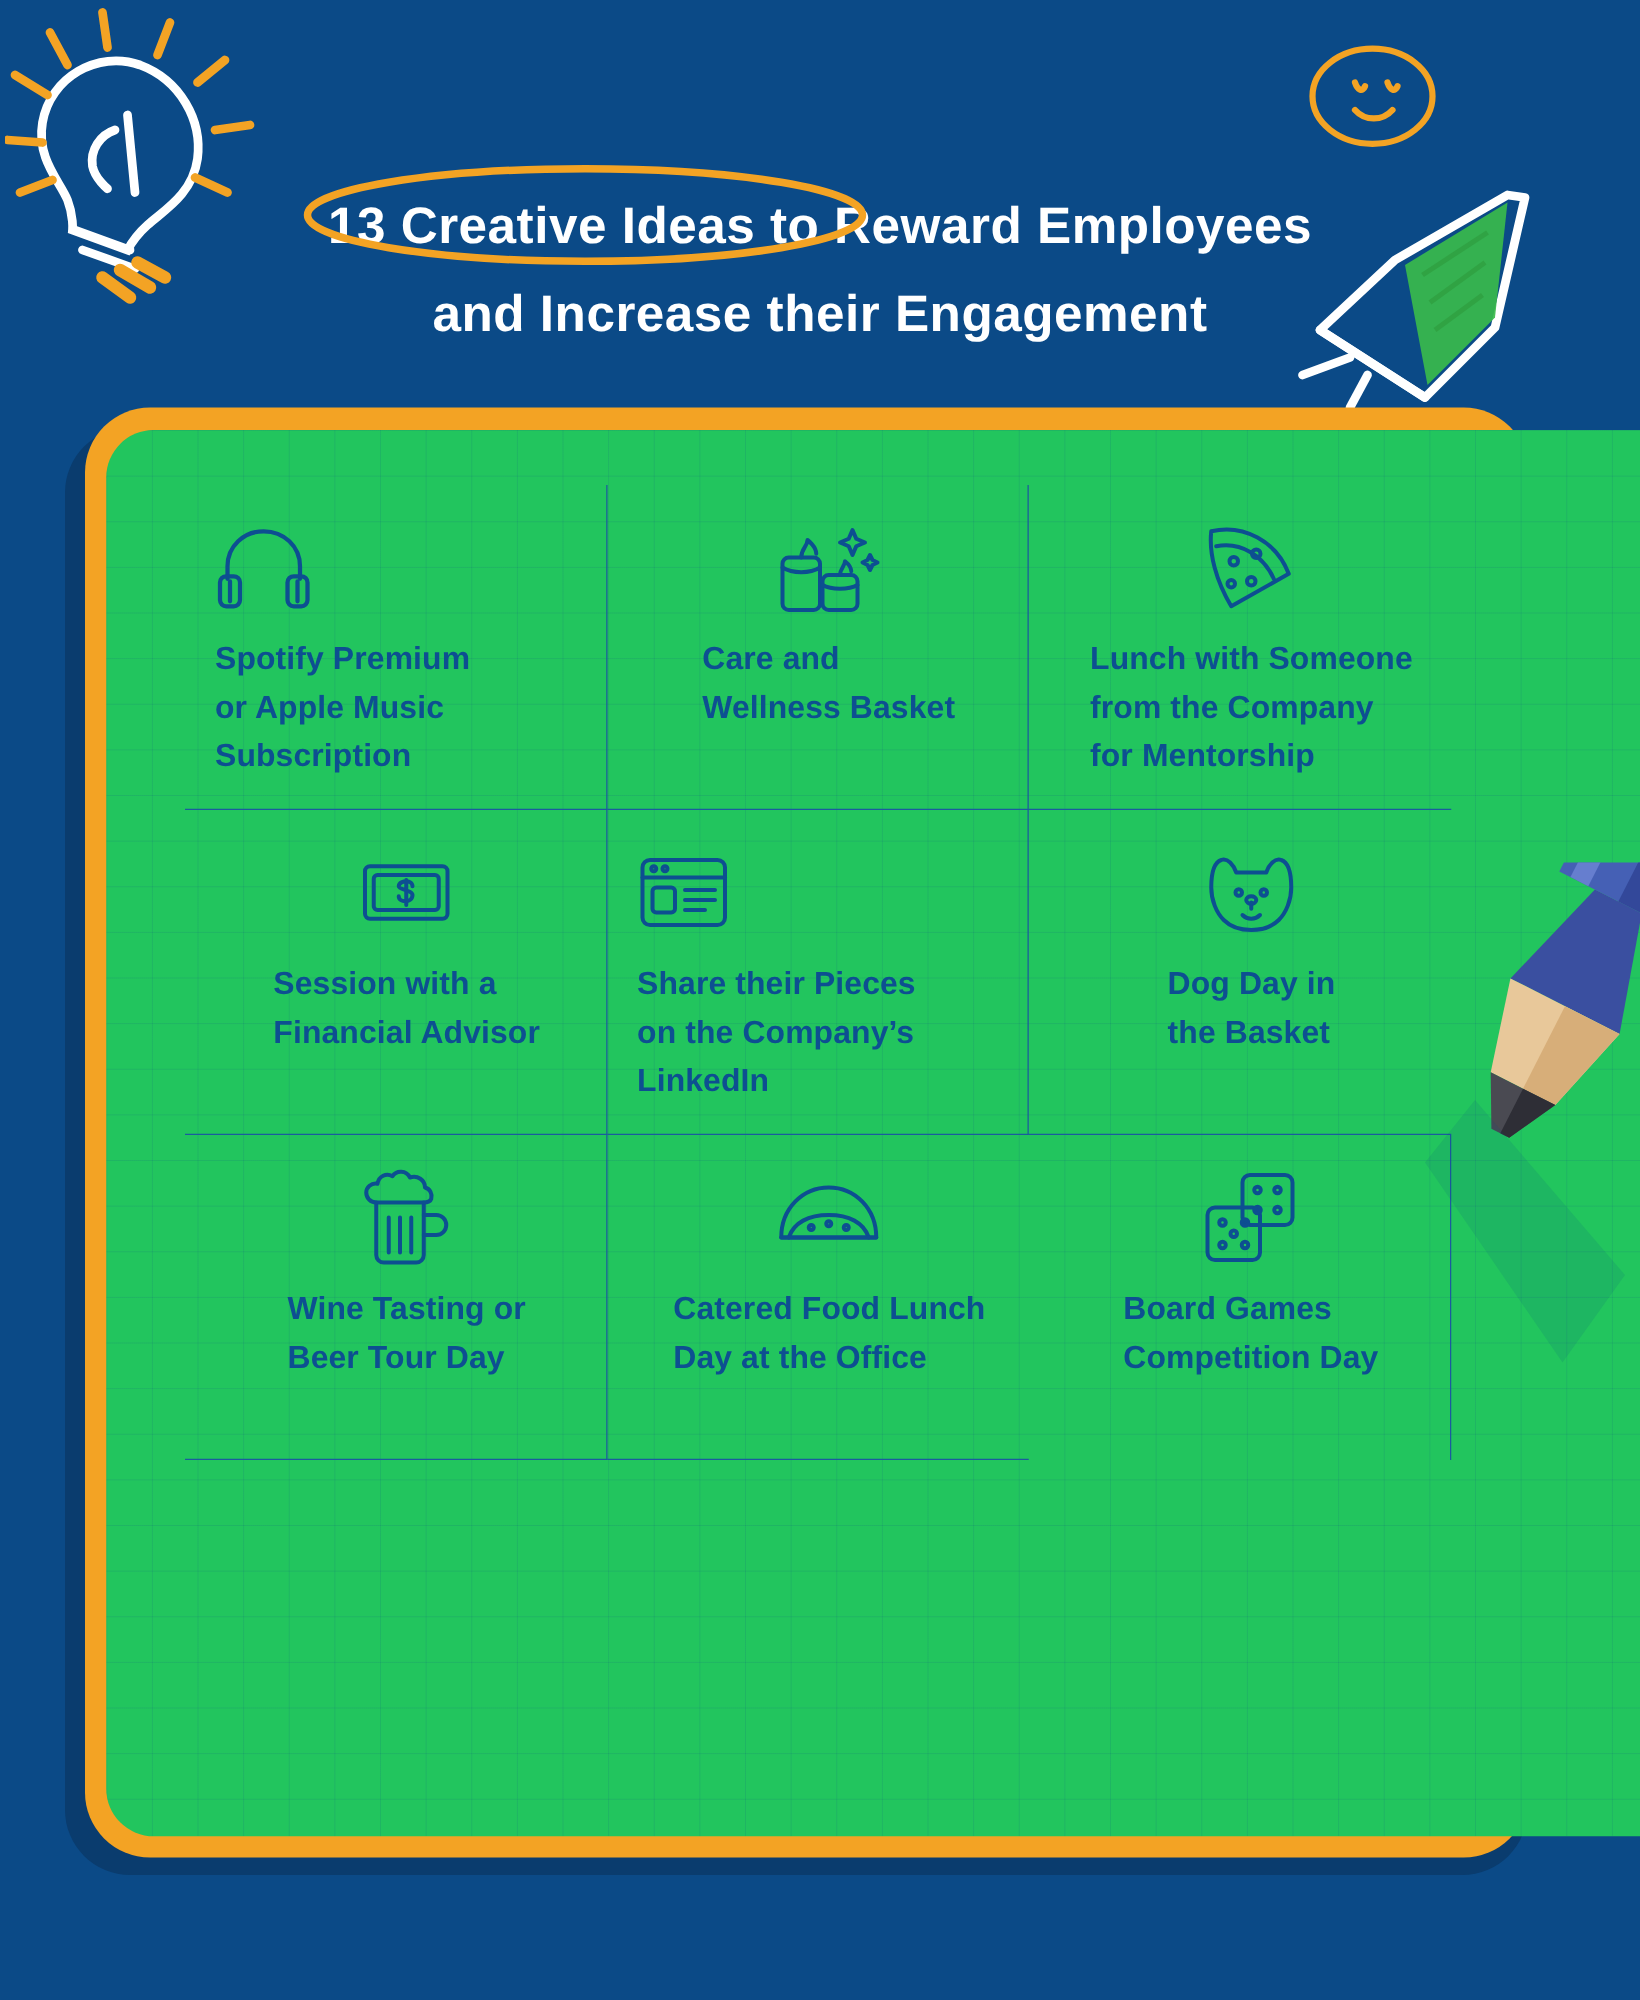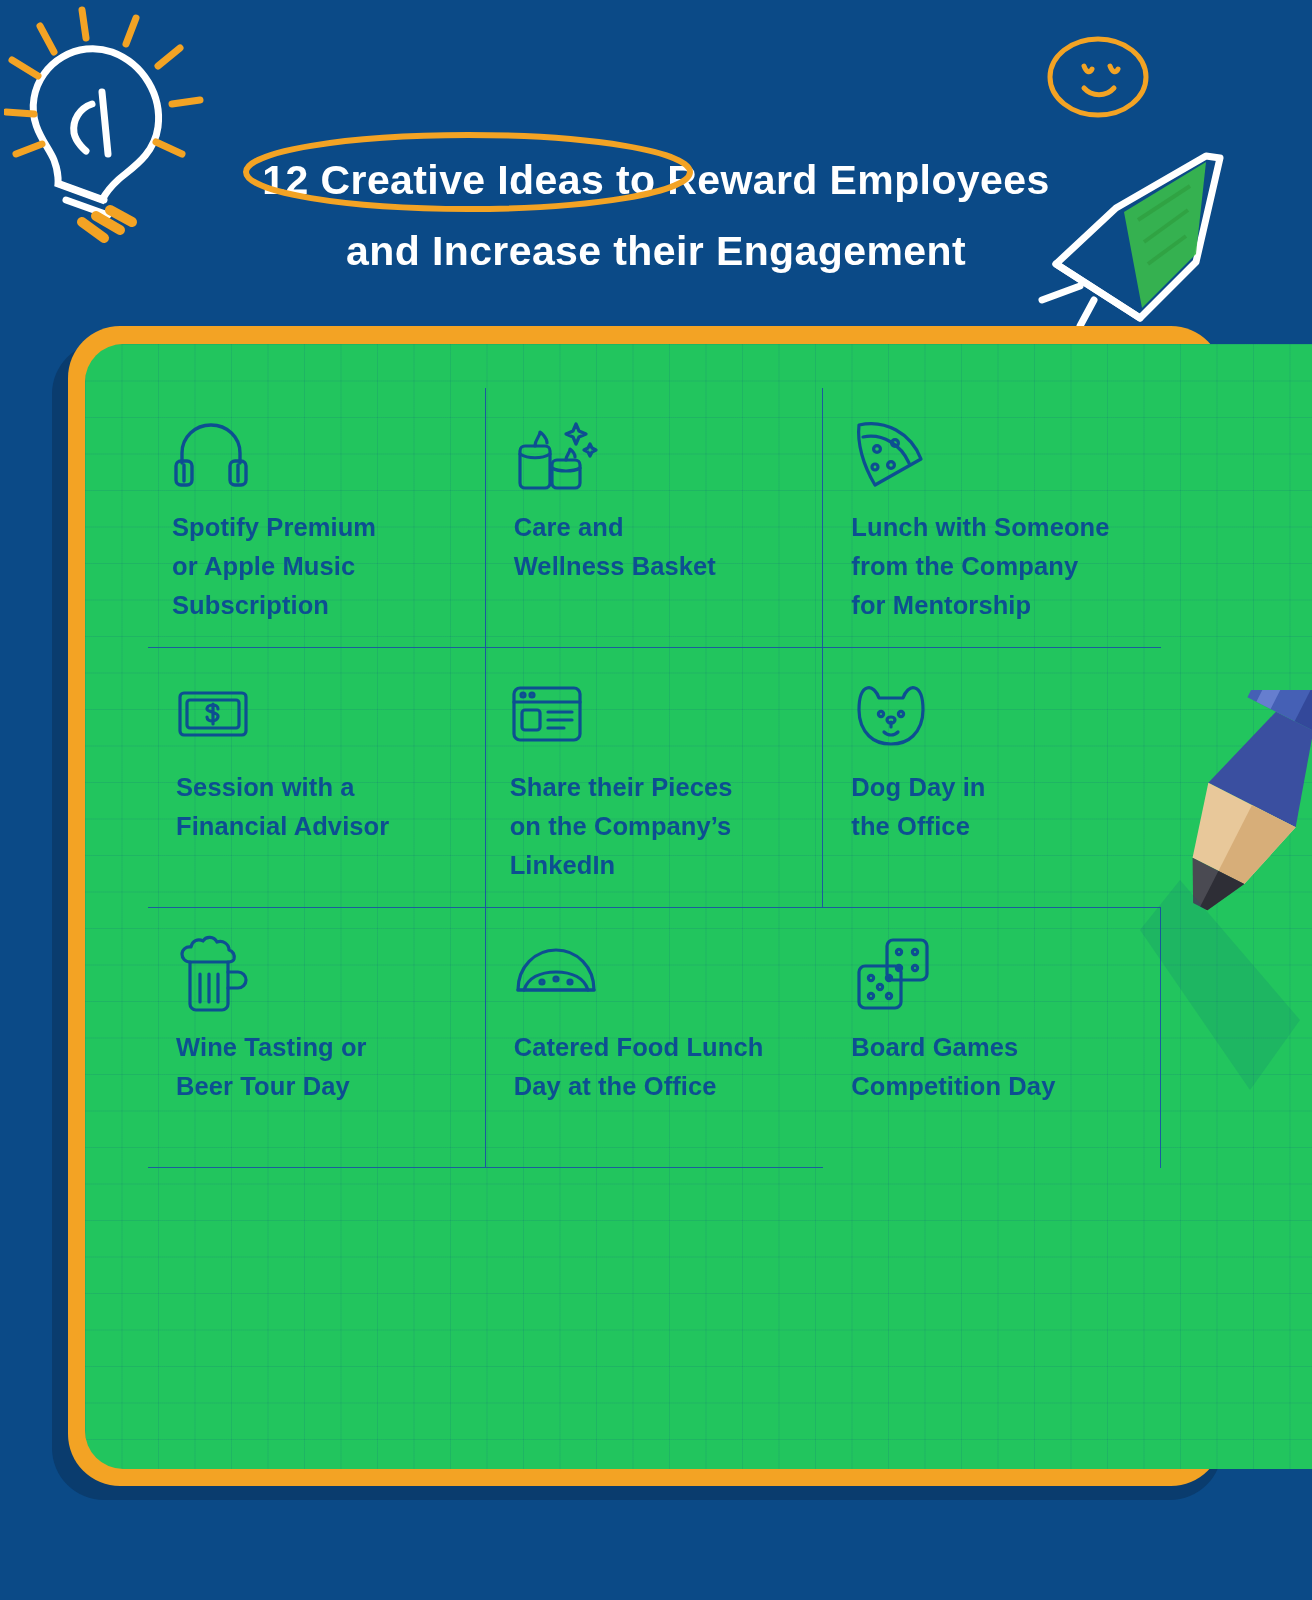--- a/index.html
+++ b/index.html
@@ -103,21 +103,21 @@
     grid-template-rows: repeat(4, 1fr);
   }
   .cell {
     position: relative;
     padding: 18px 10px 14px 0;
     box-sizing: border-box;
     display: flex;
     flex-direction: column;
     justify-content: flex-start;
   }
-  .cell.c2, .cell.c3 { padding-left: 28px; }
+  .cell.c2, .cell.c3 { padding-left: 28px; align-items: center; }
   .cell.c1 { padding-left: 24px; }
 
   
   .cell.row1, .cell.row2, .cell.row3 {
     border-bottom: 1.6px solid #1b5b9e;
   }
   .cell.c1, .cell.c2 {
     border-right: 1.6px solid #1b5b9e;
   }
 
@@ -200,21 +200,21 @@
     </g>
   </svg>
 </div>
 
 <h1 class="heading">
   <span class="line">
     <span class="ellipse-wrap">
       <svg width="460" height="86" viewBox="0 0 460 86" fill="none">
         <ellipse cx="228" cy="43" rx="222" ry="37" stroke="#f3a324" stroke-width="6"></ellipse>
       </svg>
-      <span>12 Creative Ideas</span>
+      <span>13 Creative Ideas</span>
     </span><span> to Reward Employees</span>
   </span>
   <span class="line">and Increase their Engagement</span>
 </h1>
 
 <div class="card-shadow"></div>
 <div class="card-border"></div>
 <div class="card">
   <div class="grid-paper"></div>
 
@@ -299,21 +299,21 @@
         <svg width="80" height="68" viewBox="0 0 80 68" fill="none" stroke="#0d4f91" stroke-width="3.2" stroke-linecap="round" stroke-linejoin="round">
           <path d="M16 8c-6 2-8 12-8 22s4 20 10 26c6 6 14 8 22 8s16-2 22-8c6-6 10-16 10-26S70 10 64 8c-5-2-10 4-12 10H28C26 12 21 6 16 8z"></path>
           <circle cx="30" cy="34" r="2.6"></circle>
           <circle cx="50" cy="34" r="2.6"></circle>
           <path d="M40 42v5"></path>
           <ellipse cx="40" cy="40" rx="4" ry="3"></ellipse>
           <path d="M33 52c4 4 10 4 14 0"></path>
         </svg>
       </div>
       <div class="cell-label">Dog Day in
-the Office</div>
+the Basket</div>
     </div>
 
 
     <div class="cell c2 row3">
       <div class="cell-icon">
         <svg width="76" height="80" viewBox="0 0 76 80" fill="none" stroke="#0d4f91" stroke-width="3.2" stroke-linecap="round" stroke-linejoin="round">
           <path d="M14 28h38v42a6 6 0 0 1-6 6H20a6 6 0 0 1-6-6z"></path>
           <path d="M52 38h10a8 8 0 0 1 0 16H52"></path>
           <path d="M14 28c-5 0-8-4-8-8s4-8 9-7c1-6 7-9 12-6 3-5 11-5 14 1 6-2 12 2 12 8 4 1 6 5 5 9-1 3-4 3-6 3"></path>
           <path d="M24 40v28M33 40v28M42 40v28"></path>

